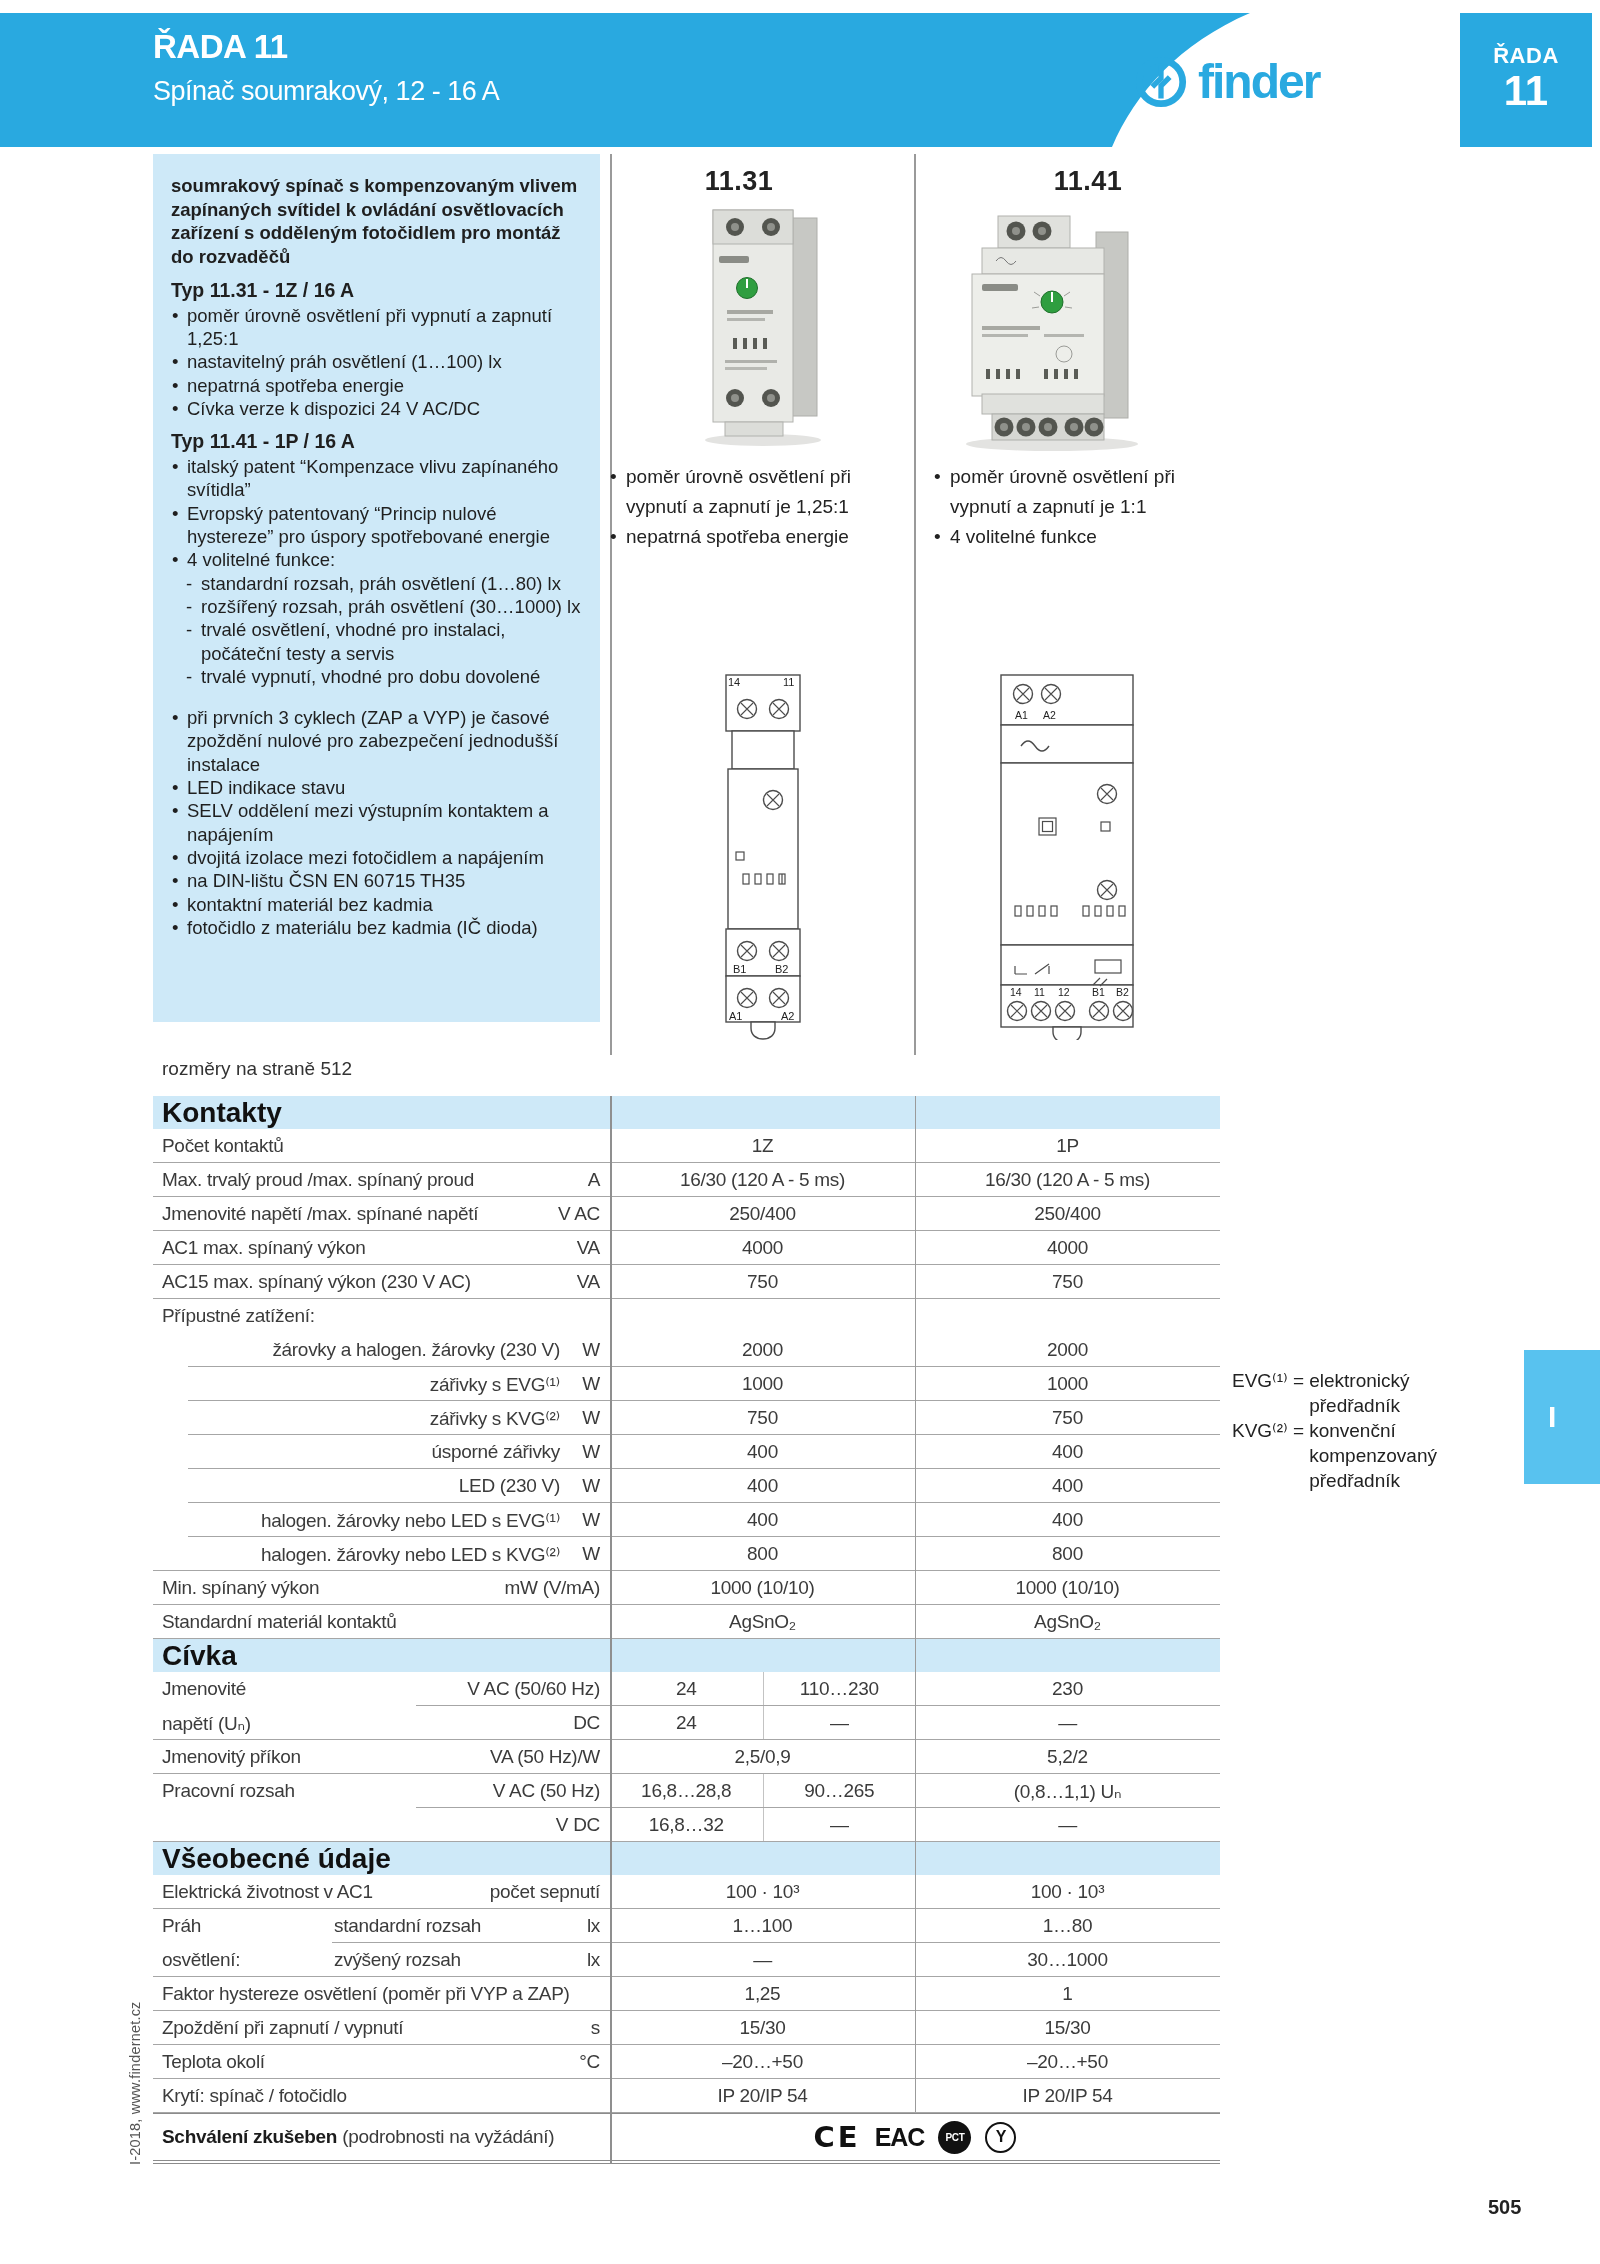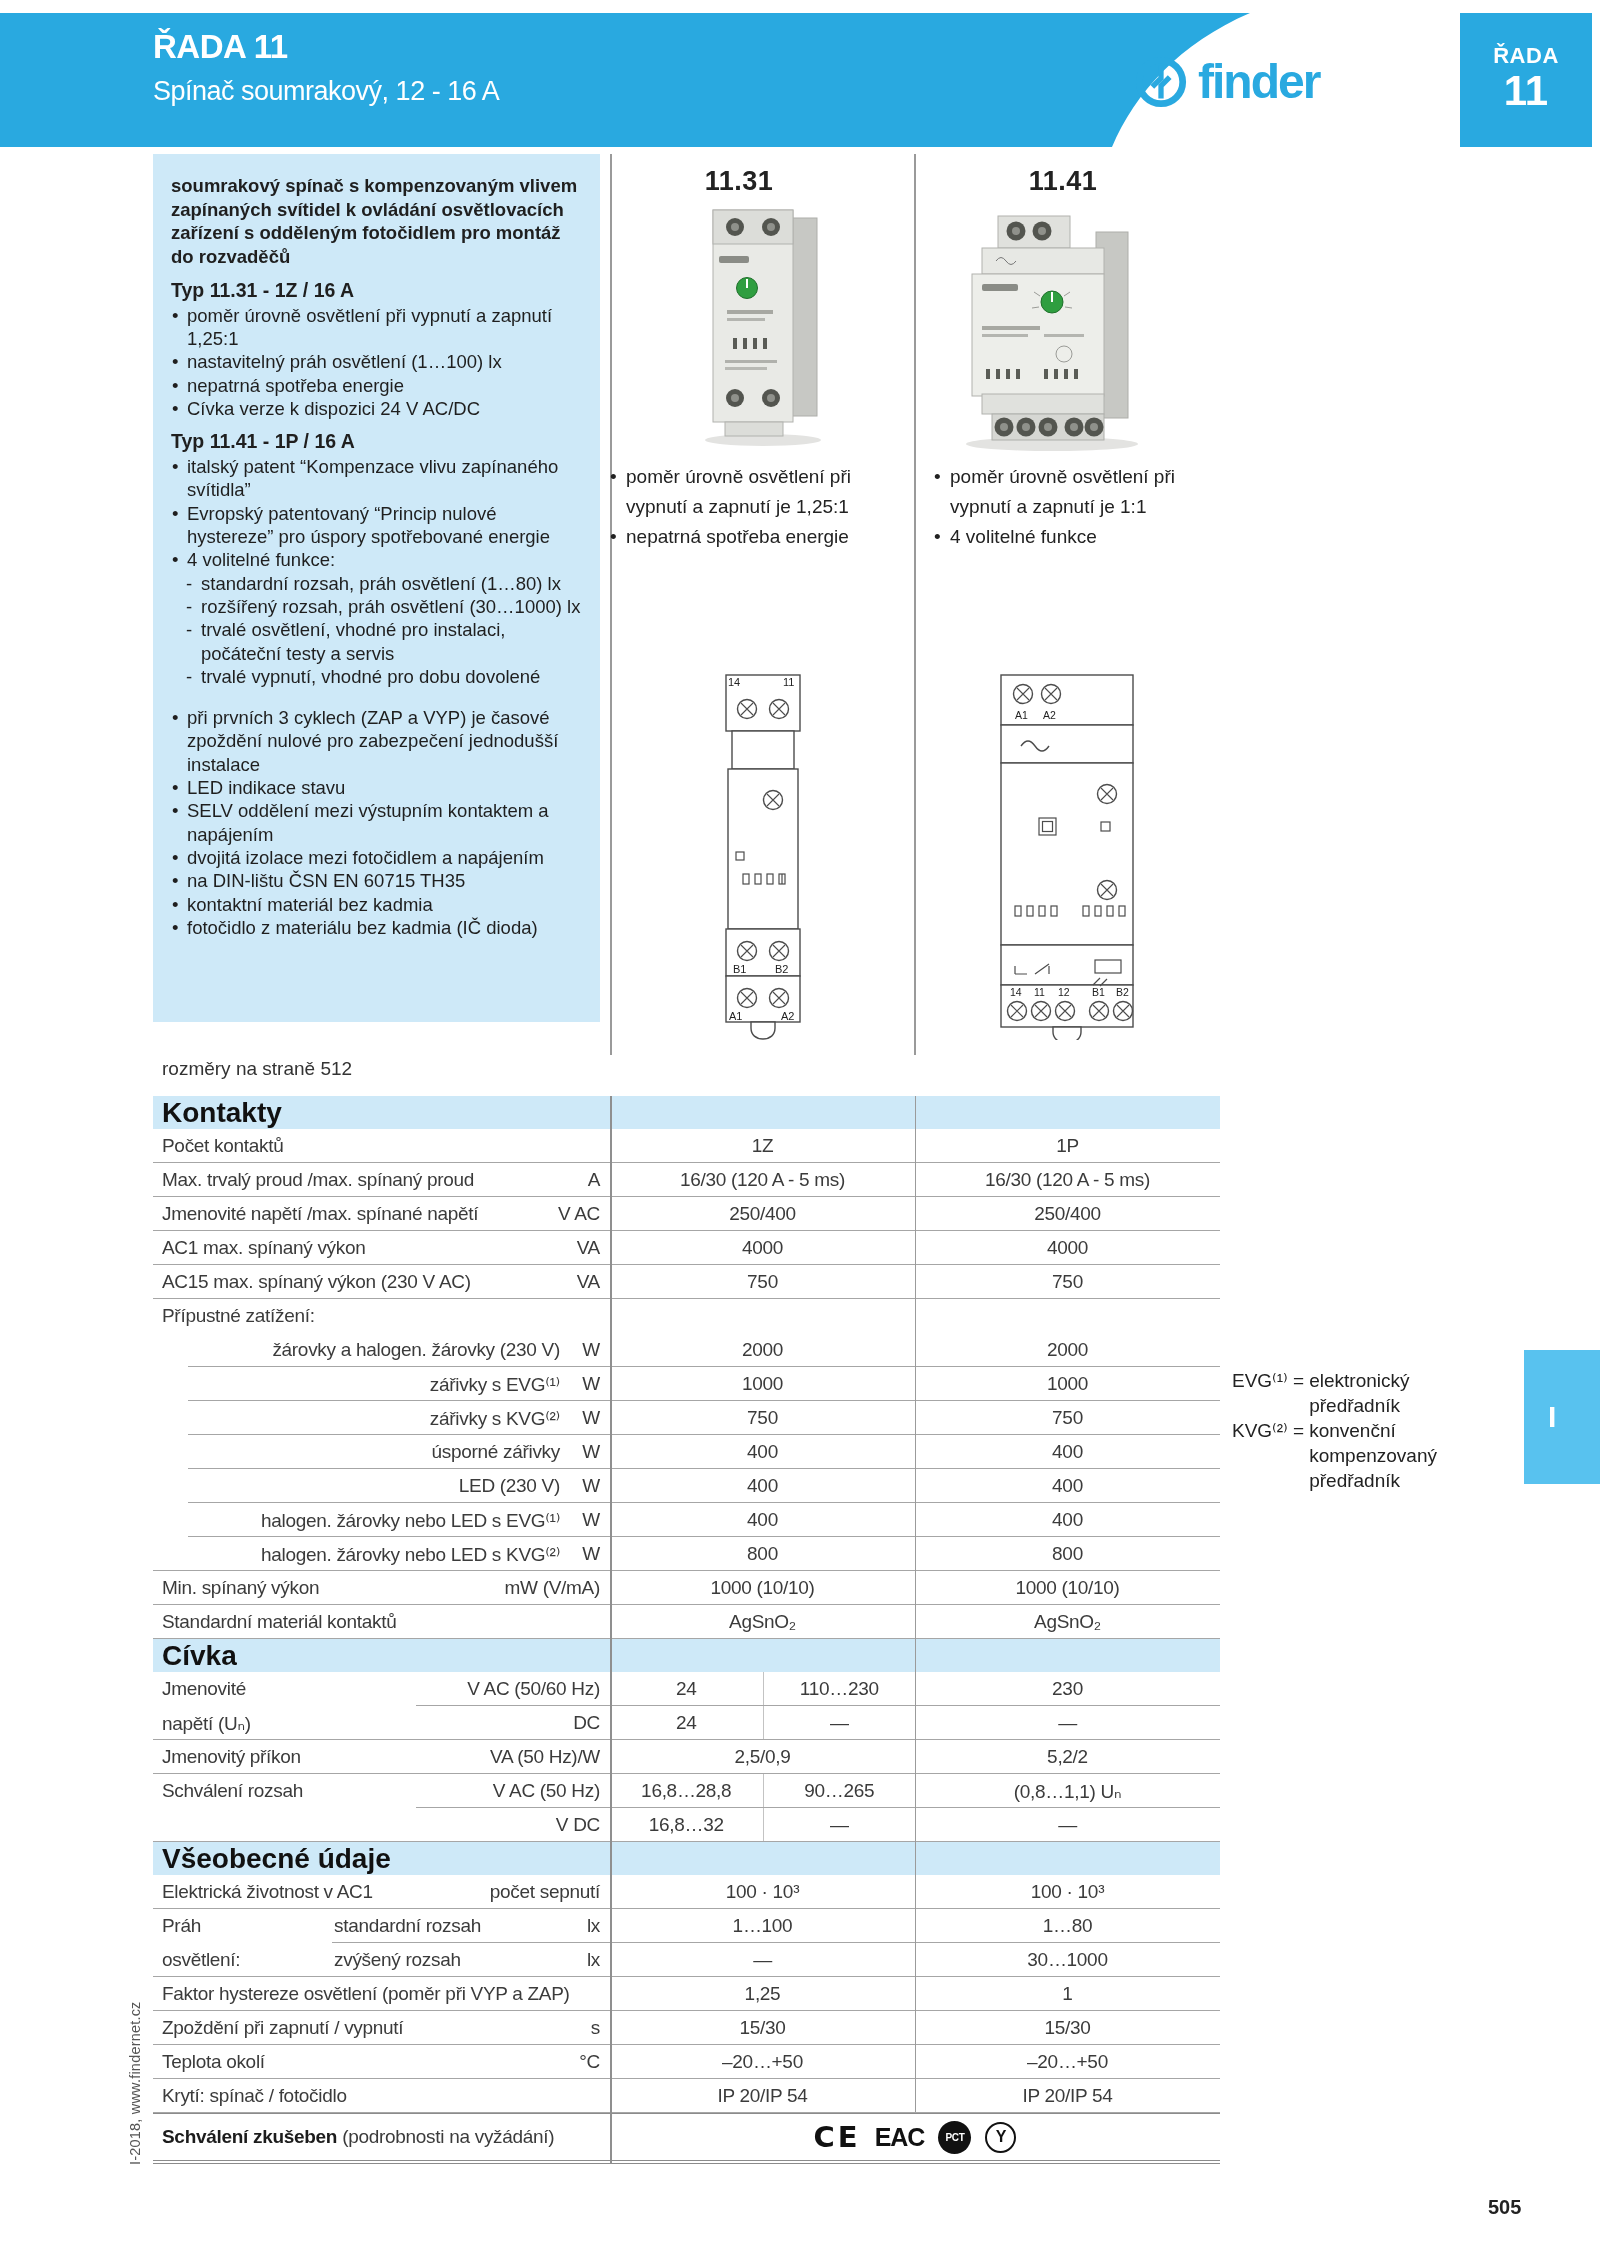--- a/index.html
+++ b/index.html
@@ -136,21 +136,21 @@
         <li class="b-item">kontaktní materiál bez kadmia</li>
         <li class="b-item">fotočidlo z materiálu bez kadmia (IČ dioda)</li>
       </ul>
     </div>
 </div>
 
 <div class="v-rule abs" style="left:610px"></div>
 <div class="v-rule abs" style="left:914px"></div>
 
 <div class="prod-title" style="left:613px">11.31</div>
-<div class="prod-title" style="left:937px">11.41</div>
+<div class="prod-title" style="left:962px">11.41</div>
 
 <svg class="photo" style="left:697px;top:200px" width="136" height="250" viewBox="0 0 136 250">
   <ellipse cx="66" cy="240" rx="58" ry="6" fill="#e3e3e1"></ellipse>
   <rect x="94" y="18" width="26" height="198" fill="#c7c8c4" stroke="#adaeaa"></rect>
   <rect x="16" y="10" width="80" height="212" fill="#e9eae6" stroke="#b1b2ae"></rect>
   <rect x="16" y="10" width="80" height="34" fill="#dcddd9" stroke="#b1b2ae"></rect>
   <circle cx="38" cy="27" r="9" fill="#53554f"></circle>
     <circle cx="38" cy="27" r="4" fill="#8f918b"></circle>
   <circle cx="74" cy="27" r="9" fill="#53554f"></circle>
     <circle cx="74" cy="27" r="4" fill="#8f918b"></circle>
@@ -482,21 +482,21 @@
       <div class="lz">
         <span class="lz-label">Jmenovitý příkon</span>
         <span class="lz-unit">VA (50 Hz)/W</span>
       </div>
       <div class="t-cell" style="grid-column: span 2;">2,5/0,9</div>
       <div class="t-cell" style="grid-column: span 2;">5,2/2</div>
       <div class="rowline" style="left: 0px;"></div>
     </div>
     <div class="t-row">
       <div class="lz">
-        <span class="lz-label">Schválení rozsah</span>
+        <span class="lz-label">Pracovní rozsah</span>
         <span class="lz-unit">V AC (50 Hz)</span>
       </div>
       <div class="t-cell" style="grid-column: span 1;">16,8…28,8</div>
       <div class="t-cell sub" style="grid-column: span 1;">90…265</div>
       <div class="t-cell" style="grid-column: span 2;">(0,8…1,1) Uₙ</div>
       <div class="rowline" style="left: 263px;"></div>
     </div>
     <div class="t-row">
       <div class="lz">
         <span class="lz-label"></span>

